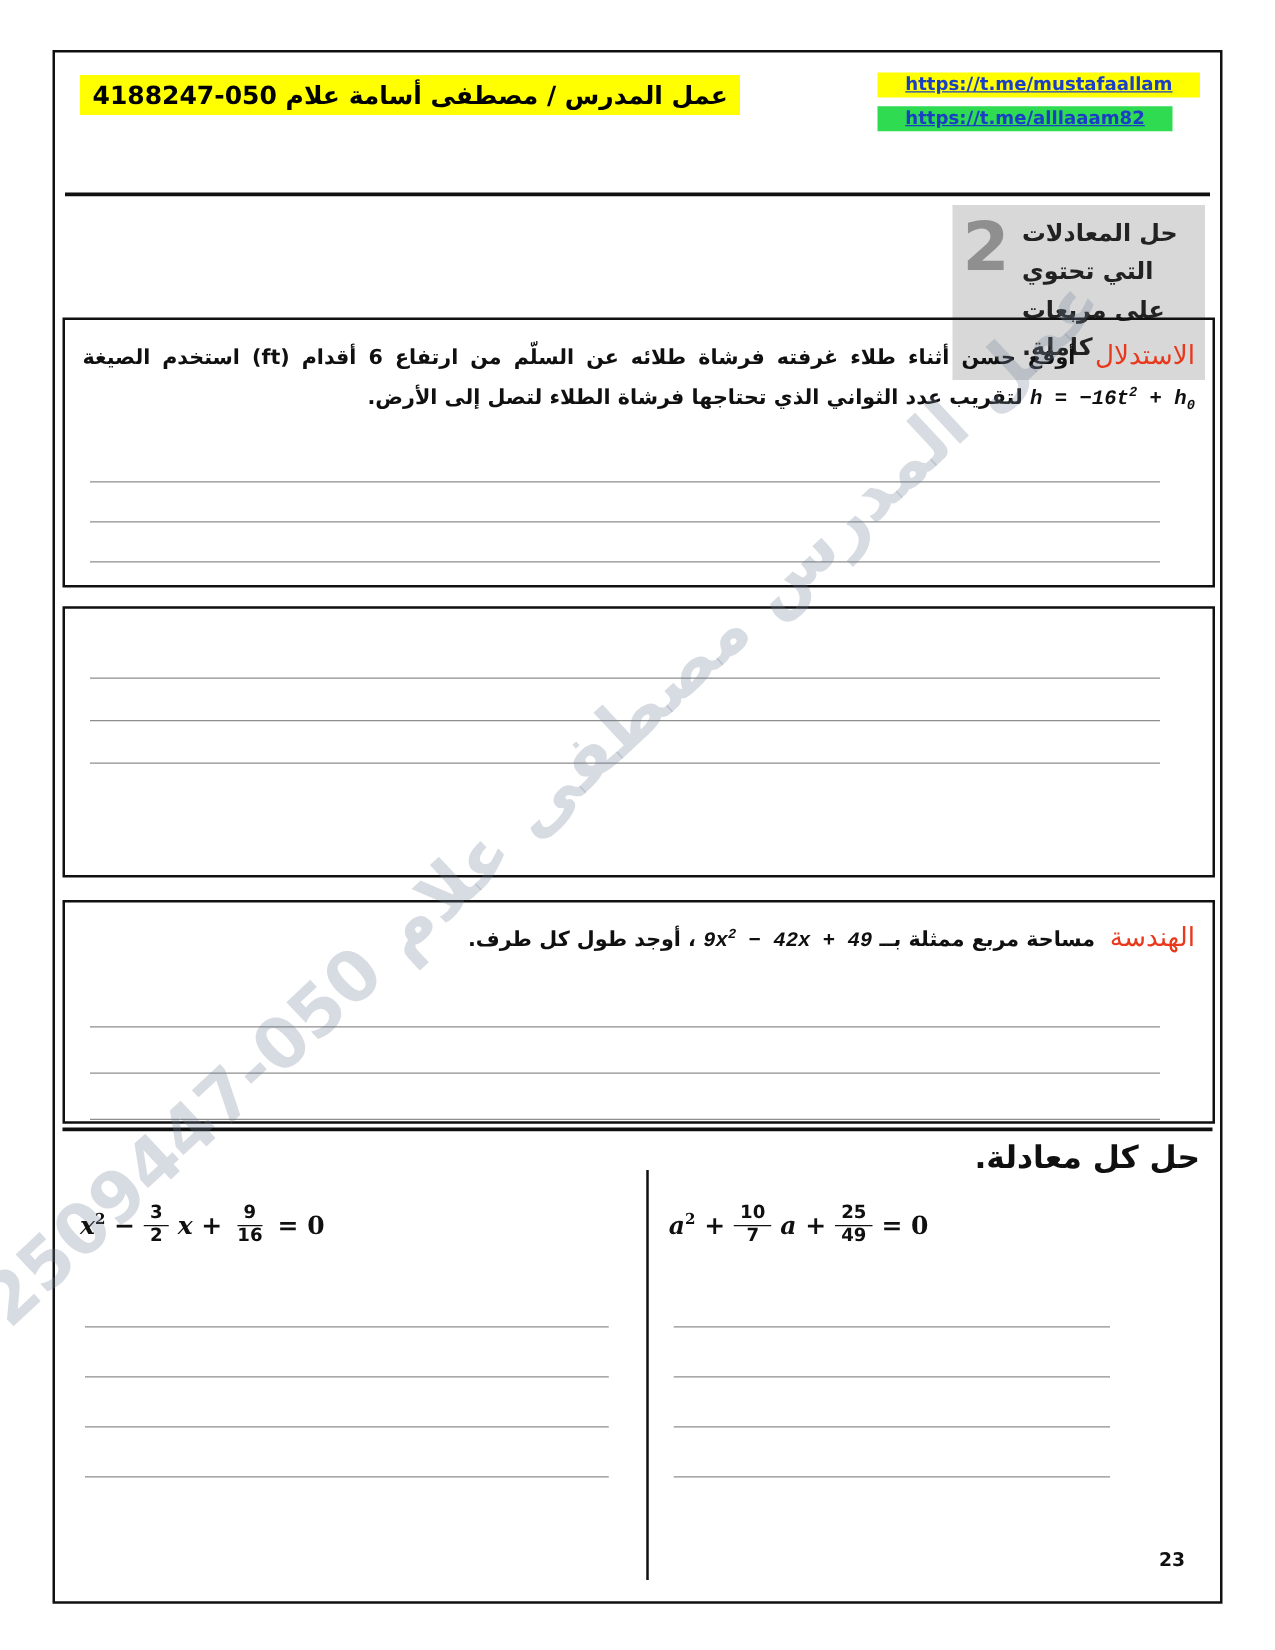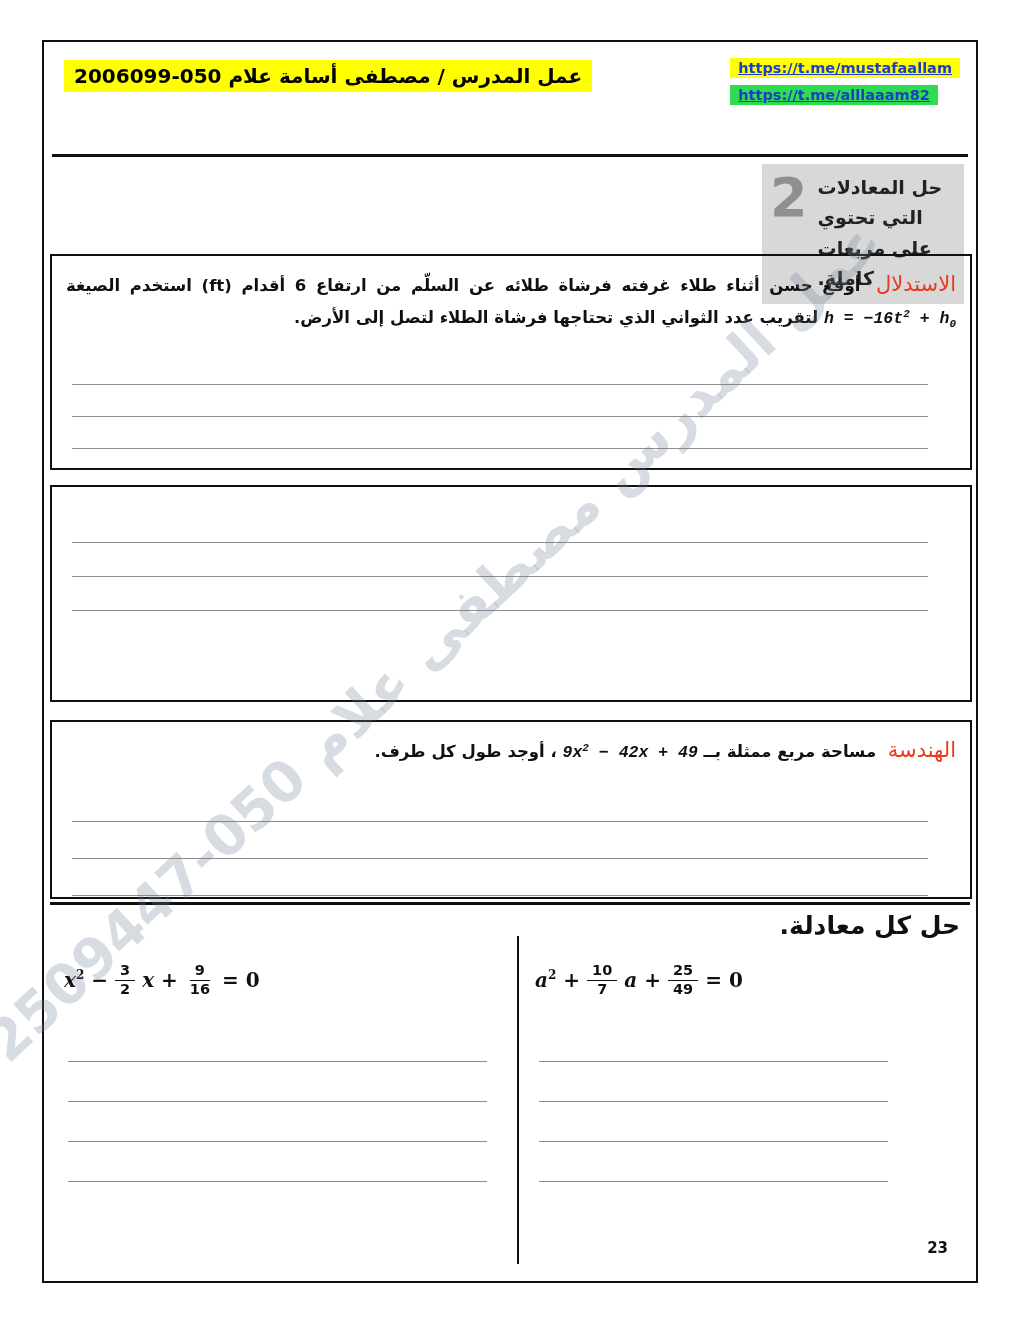--- a/index.html
+++ b/index.html
@@ -12,21 +12,21 @@
 
   
   .header-title {
     position:absolute; top:18px; left:20px;
     direction:rtl; display:inline-block;
     background:#ffff00; padding:4px 10px;
     font-size:20px; font-weight:bold; color:#000;
     white-space:nowrap;
   }
   .links { position:absolute; top:16px; right:16px; display:flex; flex-direction:column; gap:7px; align-items:flex-start; }
-  .tg-link { font-size:14.5px; font-weight:bold; color:#1a3fc4; text-decoration:underline; padding:2px 8px; white-space:nowrap;text-align:right; }
+  .tg-link { font-size:14.5px; font-weight:bold; color:#1a3fc4; text-decoration:underline; padding:2px 22px; white-space:nowrap;text-align:right; }
   .tg-link.yellow { background:#ffff00; }
   .tg-link.green  { background:#2edb51; }
 
   .header-rule { position:absolute; top:112px; left:8px; right:8px; border-top:3px solid #101010; }
 
   
   .lesson-banner {
     position:absolute; top:122px; right:12px; width:202px; min-height:86px;
     background:#d8d8d8; padding:8px 10px 10px 8px;
     display:flex; direction:ltr; gap:10px; align-items:flex-start;
@@ -100,21 +100,21 @@
     color:rgba(110,125,150,0.28);
     pointer-events:none; z-index:5; white-space:nowrap;
   }
 </style>
 </head>
 <body>
 
 <div class="page">
   <div class="frame">
 
-    <div class="header-title">عمل المدرس / مصطفى أسامة علام 050-2006099</div>
+    <div class="header-title">عمل المدرس / مصطفى أسامة علام 050-4188247</div>
     <div class="links">
       <a class="tg-link yellow" href="#">https://t.me/mustafaallam</a>
       <a class="tg-link green" href="#">https://t.me/alllaaam82</a>
     </div>
     <div class="header-rule"></div>
 
     <div class="lesson-banner">
       <div class="lesson-number">2</div>
       <div class="lesson-title">حل المعادلات التي تحتوي على مربعات كاملة.</div>
     </div>

